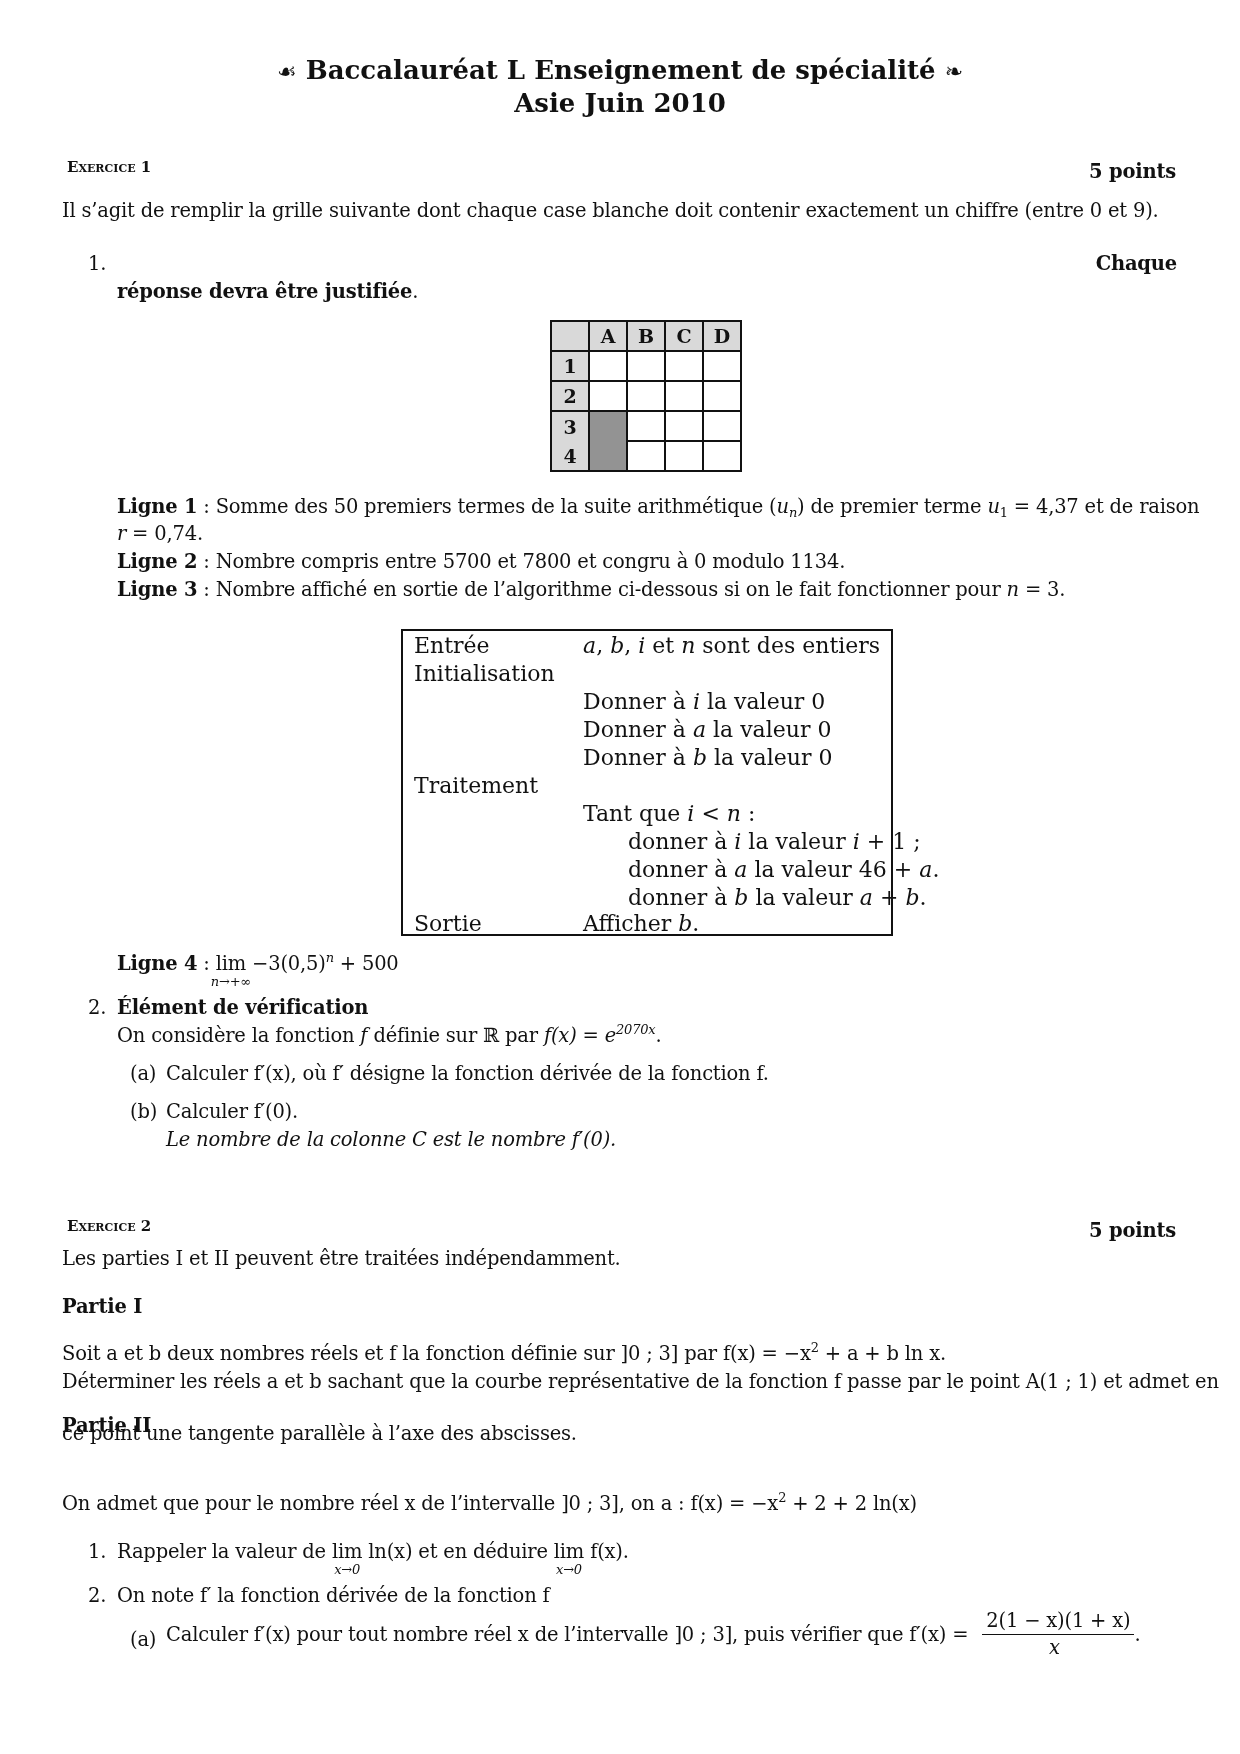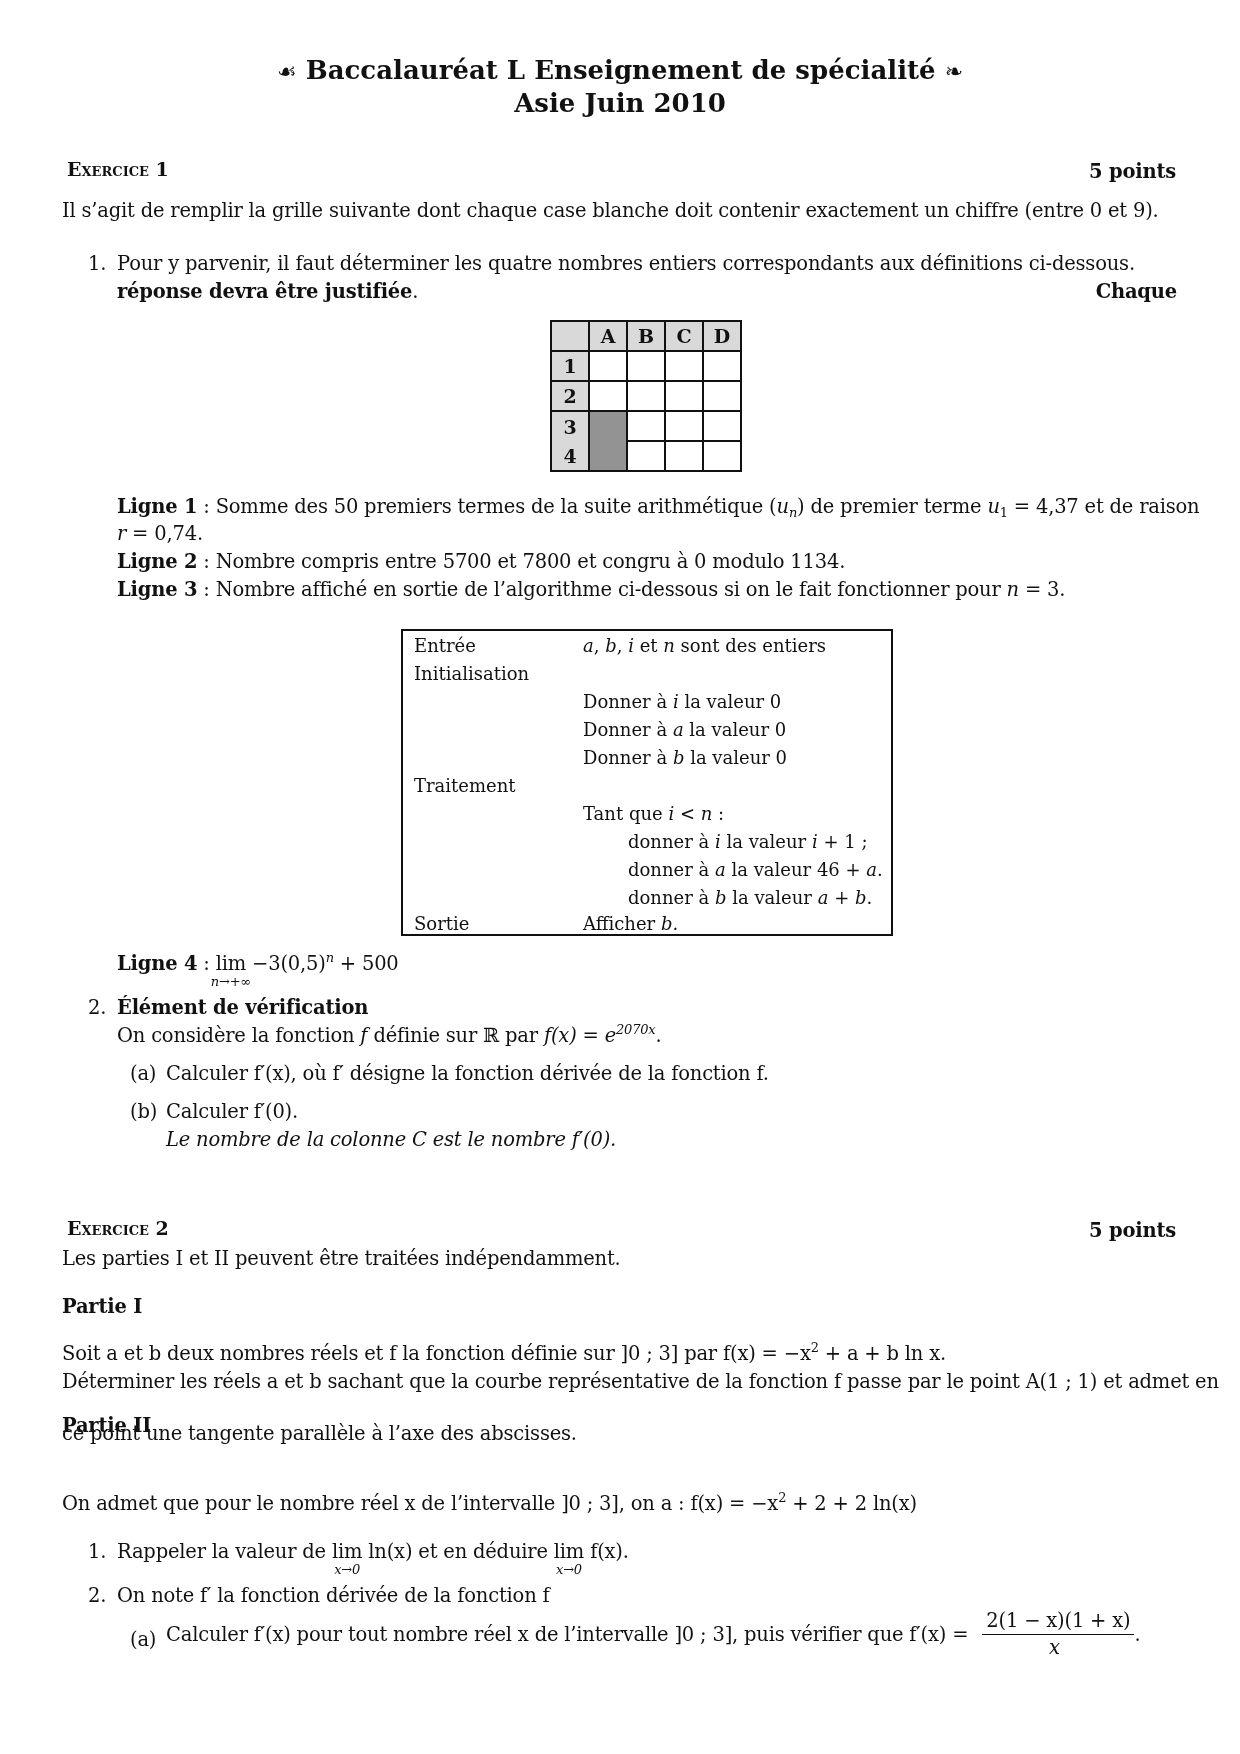--- a/index.html
+++ b/index.html
@@ -1,34 +1,34 @@
 <!DOCTYPE html>
 <html><head>
 <meta charset="utf-8">
 <style>
   html, body { margin: 0; padding: 0; background: #ffffff; }
   body { width: 1240px; height: 1754px; position: relative; overflow: hidden;
          font-family: "DejaVu Serif", "Liberation Serif", serif; color: #111; }
   .abs { position: absolute; }
   .title { left: 0; width: 1240px; text-align: center; font-weight: bold; font-size: 26px; line-height: 32px; }
   .txt { font-size: 19.5px; line-height: 28px; white-space: nowrap; letter-spacing: -0.2px; }
-  .sc { font-variant: small-caps; font-weight: bold; font-size: 19px; }
+  .sc { font-variant: small-caps; font-weight: bold; font-size: 15px; }
   .b { font-weight: bold; }
   .i { font-style: italic; }
   .orn { font-size: 22px; font-weight: normal; }
   
   table.grid { border-collapse: collapse; position: absolute; left: 550px; top: 320px; }
   table.grid td { border: 2px solid #111; width: 36px; height: 28px; text-align: center;
                   font-weight: bold; font-size: 19px; padding: 0; }
   table.grid td.hd { background: #d9d9d9; }
   table.grid td.shade { background: #939393; border-top: none; border-bottom: none; }
   
   .algo { position: absolute; left: 401px; top: 629px; width: 492px; height: 307px;
           border: 2px solid #111; box-sizing: border-box; }
-  .algo .row { position: absolute; font-size: 18px; line-height: 28px; white-space: nowrap; }
+  .algo .row { position: absolute; font-size: 22px; line-height: 28px; white-space: nowrap; }
   .lim { display: inline-block; text-align: center; vertical-align: top; position: relative; }
   .lim .sub { position: absolute; left: 50%; transform: translateX(-50%); top: 18px; font-size: 13px; font-style: italic; white-space: nowrap; }
   sup { font-size: 13px; vertical-align: 8px; line-height: 0; }
   sub.s { font-size: 13px; vertical-align: -4px; line-height: 0; }
   .frac { display: inline-block; text-align: center; vertical-align: middle; }
   .frac .num { display: block; border-bottom: 1.5px solid #111; padding: 0 4px; line-height: 26px; margin-left: 8px; }
   .frac .den { display: block; line-height: 26px; font-style: italic; }
 </style>
 </head>
 <body>
@@ -39,21 +39,20 @@
   <span class="orn">❧</span>
 </div>
 <div class="abs title" style="top:87px;text-align:center;">Asie Juin 2010</div>
 
 <div class="abs sc" style="left:67px; top:158px;">Exercice 1</div>
 <div class="abs b txt" style="right:64px; top:158px;">5 points</div>
 <div class="abs txt" style="left:62px; top:197px;">Il s’agit de remplir la grille suivante dont chaque case blanche doit contenir exactement un chiffre (entre 0 et 9).</div>
 
 <div class="abs txt" style="left:88px; top:250px;">1.</div>
 <div class="abs txt" style="left:117px; top:250px; width:1060px;">
-  <span>Pour y parvenir, il faut déterminer les quatre nombres entiers correspondants aux définitions ci-dessous.</span>
   <span class="b" style="float:right;">Chaque</span>
 </div>
 <div class="abs txt" style="left:117px; top:278px;">
   <span class="b">réponse devra être justifiée</span><span>.</span>
 </div>
 
 <table class="grid">
   <tbody>
       <tr>
     <td class="hd"></td>

